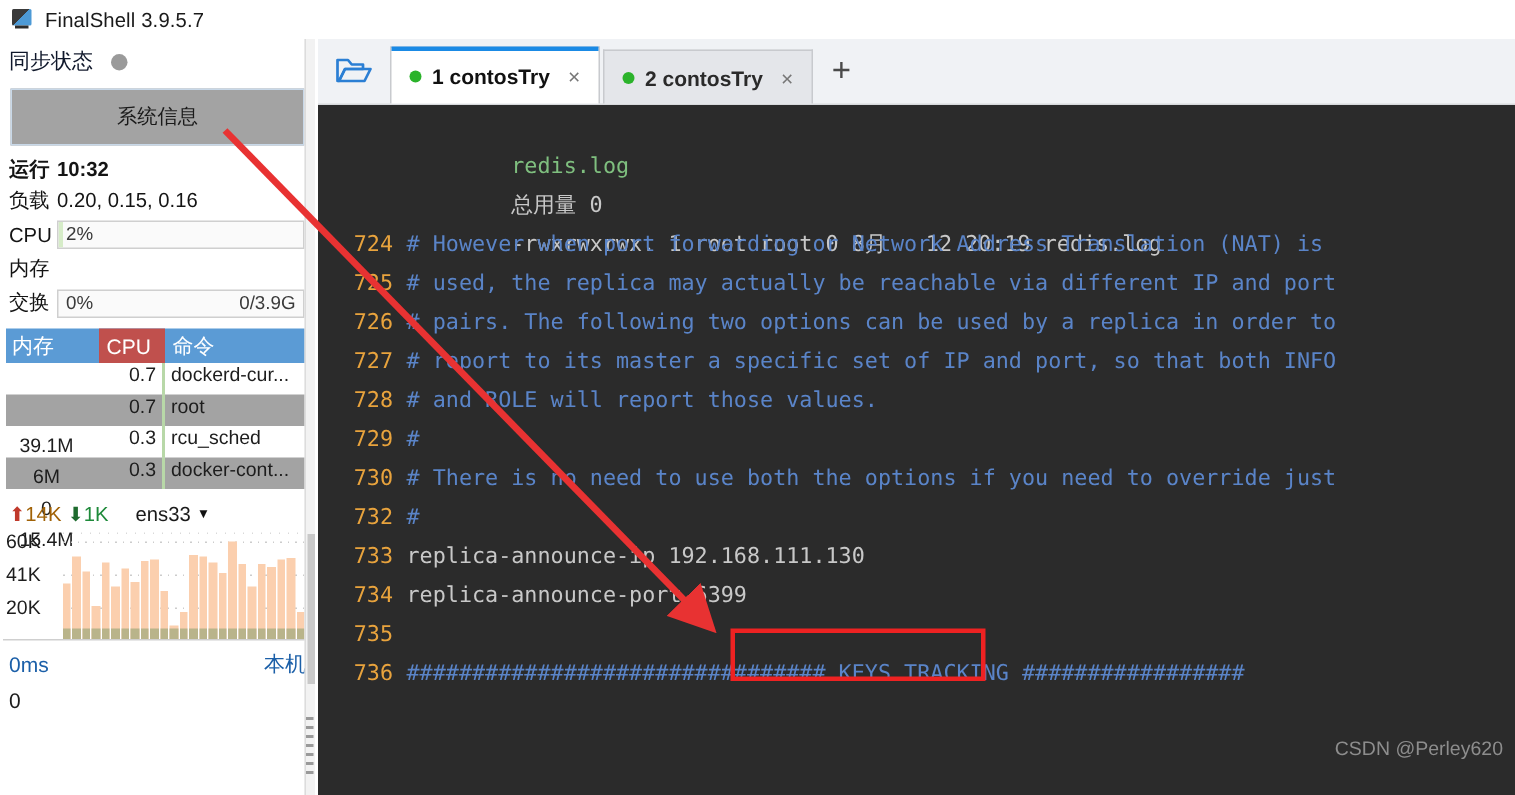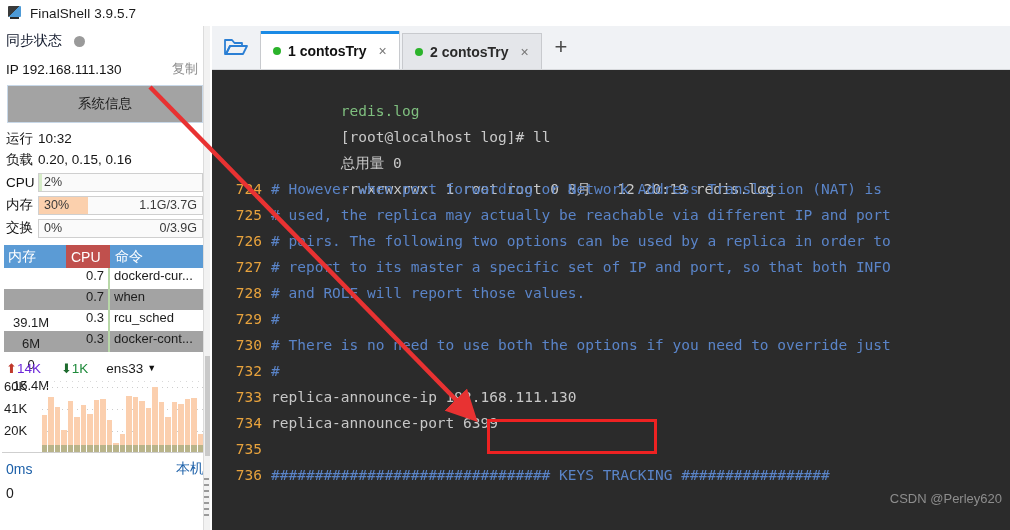--- a/index.html
+++ b/index.html
@@ -97,21 +97,21 @@
   .proc-head .c3 { flex: 1; padding-left: 5px; }
   .proc-row { display: flex; height: 21px; font-size: 13px; color: #1d1d1d; background: #ffffff; }
   .proc-row.alt { background: #a3a3a3; }
   .proc-row .c1 { width: 62px; text-align: center; padding-right: 6px; border-right: 2px solid #f0c8a0; margin-top: 47px; }
   .proc-row .c2 { width: 44px; text-align: right; padding-right: 4px; border-right: 2px solid #b8d8a8; }
   .proc-row .c3 { flex: 1; padding-left: 4px; overflow: hidden; white-space: nowrap; }
 
   
   .net-head { display: flex; align-items: center; height: 22px; padding: 0 6px; margin-top: 5px; font-size: 13.5px; }
   .arrow-up { color: #c0392b; font-size: 13px; margin-right: 0px; }
-  .up-val { color: #6d28d9; margin-right: 20px; }
+  .up-val { color: #a16207; margin-right: 4px; }
   .arrow-down { color: #1e6b2e; font-size: 13px; }
   .down-val { color: #1e8a3a; margin-right: 18px; }
   .iface { color: #1a1a1a; }
   .caret { margin-left: 4px; font-size: 9px; color: #111; }
 
   .net-chart {
     position: relative; height: 74px; margin: 0 6px 0 2px;
     border-bottom: 1px solid #cfcfcf;
   }
   .net-yaxis { position: absolute; left: 0; top: 0; width: 38px; height: 100%; }
@@ -228,51 +228,42 @@
     <div class="app-title">FinalShell 3.9.5.7</div>
   </div>
 
   <div class="sidebar">
 
     <div class="sb-row sync-row">
       <span class="sync-label">同步状态</span>
       <span class="sync-dot"></span>
     </div>
 
-    <div class="sb-row ip-row">
-      <span class="ip-text">IP 192.168.111.130</span>
-      <span class="copy-btn">复制</span>
-    </div>
 
     <div class="sysinfo-btn">系统信息</div>
 
-    <div class="sb-row kv-row" style="margin-top:5px;">
+    <div class="sb-row kv-row" style="margin-top:5px;font-weight:bold;">
       <span class="k">运行</span>
       <span>10:32</span>
     </div>
     <div class="sb-row kv-row">
       <span class="k">负载</span>
       <span>0.20, 0.15, 0.16</span>
     </div>
 
     <div class="meter-row">
       <span class="meter-label">CPU</span>
       <span class="meter">
         <span class="fill" style="width:2%;background:#d6ecc8;"></span>
         <span class="pct">2%</span>
         <span class="val"></span>
       </span>
     </div>
     <div class="meter-row">
       <span class="meter-label">内存</span>
-      <span class="meter">
-        <span class="fill" style="width:30%;background:#fbd0ad;"></span>
-        <span class="pct">30%</span>
-        <span class="val">1.1G/3.7G</span>
-      </span>
     </div>
     <div class="meter-row">
       <span class="meter-label">交换</span>
       <span class="meter">
         <span class="fill" style="width:0%;background:#cfe4f5;"></span>
         <span class="pct">0%</span>
         <span class="val">0/3.9G</span>
       </span>
     </div>
 
@@ -283,21 +274,21 @@
         <div class="c c3">命令</div>
       </div>
       <div class="proc-row">
         <div class="c1">39.1M</div>
         <div class="c2">0.7</div>
         <div class="c3">dockerd-cur...</div>
       </div>
       <div class="proc-row alt">
         <div class="c1">6M</div>
         <div class="c2">0.7</div>
-        <div class="c3">when</div>
+        <div class="c3">root</div>
       </div>
       <div class="proc-row">
         <div class="c1">0</div>
         <div class="c2">0.3</div>
         <div class="c3">rcu_sched</div>
       </div>
       <div class="proc-row alt">
         <div class="c1">15.4M</div>
         <div class="c2">0.3</div>
         <div class="c3">docker-cont...</div>
@@ -435,23 +426,20 @@
         <span class="tlabel">2 contosTry</span>
         <span class="tclose">×</span>
       </div>
 
       <div class="newtab">+</div>
     </div>
 
     <div class="terminal">
       <div class="tline">
         <span class="ln"></span><span class="sp"></span><span class="c-green">redis.log</span>
-      </div>
-      <div class="tline">
-        <span class="ln"></span><span class="sp"></span><span class="c-gray">[root@localhost log]# ll</span>
       </div>
       <div class="tline">
         <span class="ln"></span><span class="sp"></span><span class="c-gray">总用量 0</span>
       </div>
       <div class="tline">
         <span class="ln"></span><span class="sp"></span><span class="c-gray">-rwxrwxrwx. 1 root root 0 8月   12 20:19 redis.log</span>
       </div>
       <div id="codelines">
           <div class="tline"><span class="ln">724</span><span class="sp"></span><span class="c-blue"># However when port forwarding or Network Address Translation (NAT) is</span></div>
           <div class="tline"><span class="ln">725</span><span class="sp"></span><span class="c-blue"># used, the replica may actually be reachable via different IP and port</span></div>

